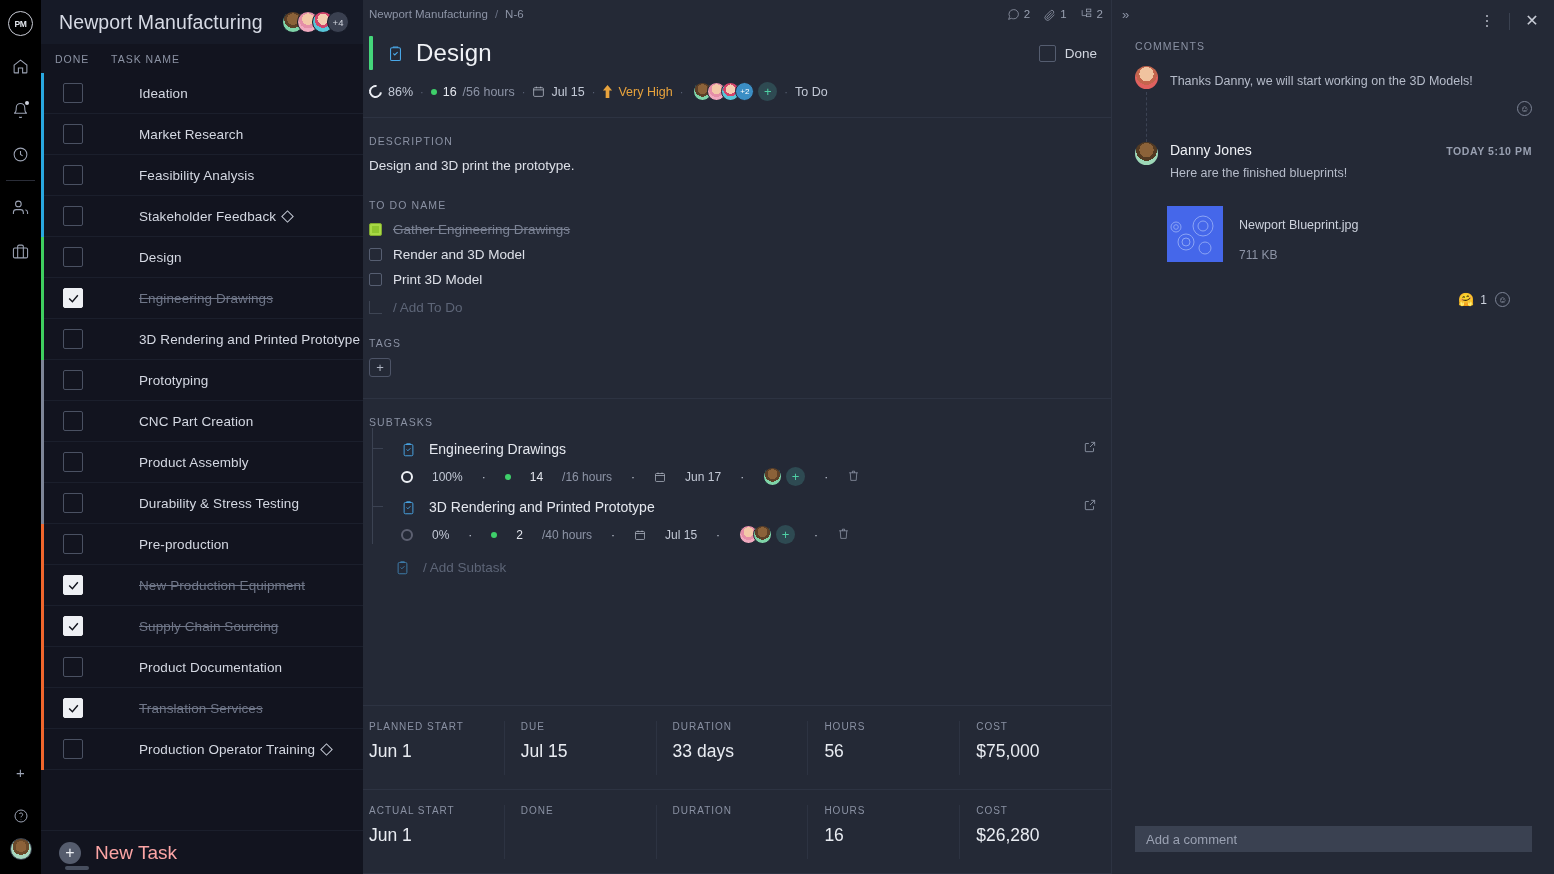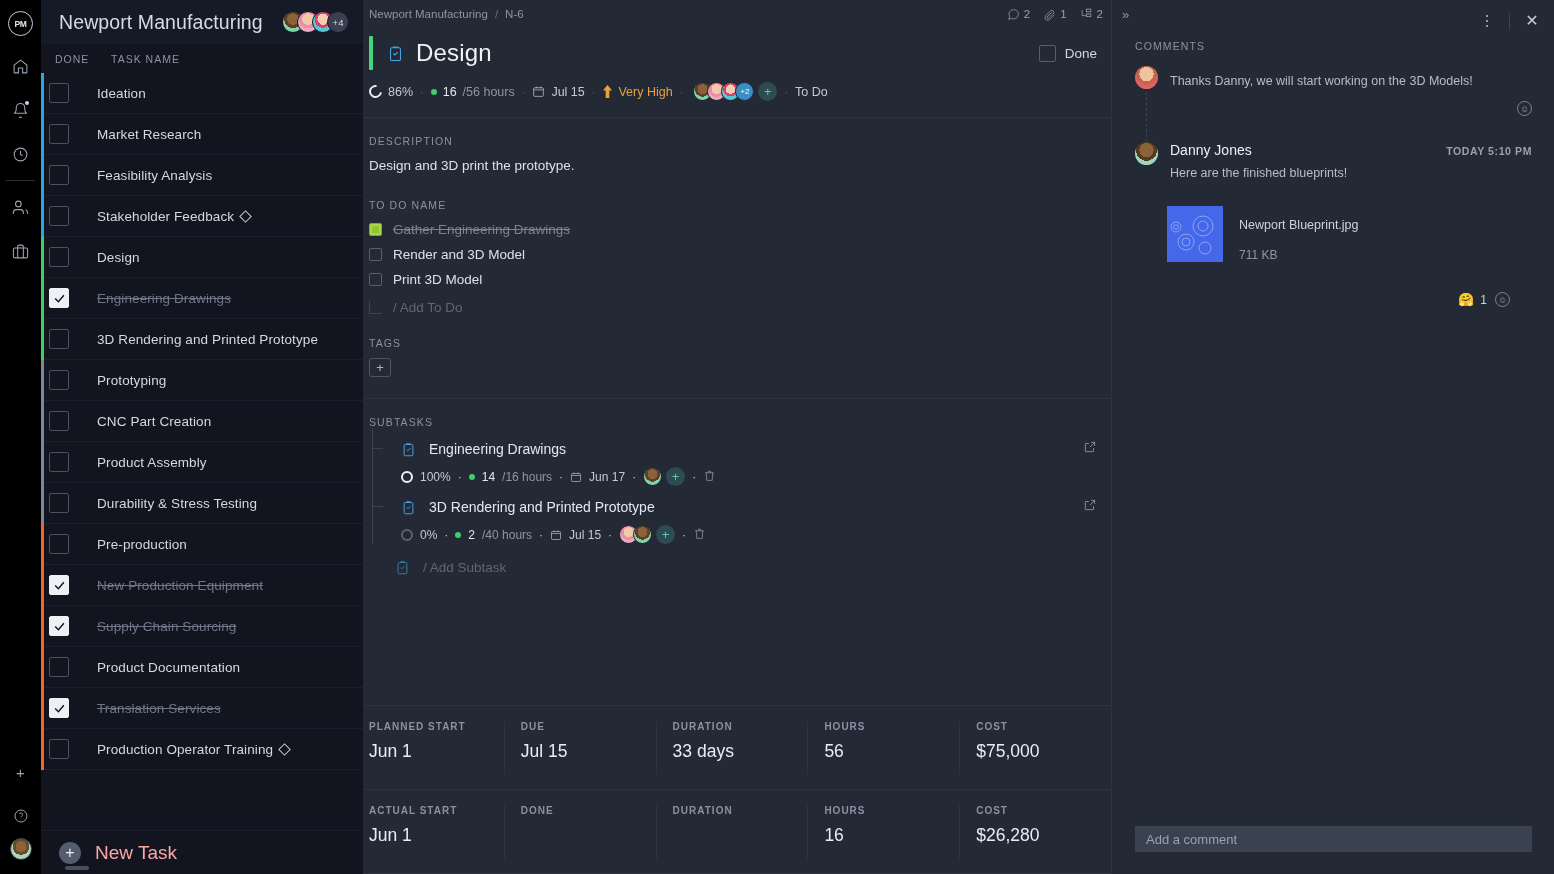--- a/index.html
+++ b/index.html
@@ -70,21 +70,21 @@
   }
   .sb-colhead {
     display: flex; align-items: center; height: 29px; flex-shrink: 0;
     font-size: 10.5px; letter-spacing: 1px; color: #8c93a4; padding-left: 14px;
   }
   .ch-done { width: 56px; }
   .task-list { flex: 1; overflow: hidden; position: relative; }
   .task-row {
     display: flex; align-items: center; height: 41px;
     border-bottom: 1px solid #1b1f2c; position: relative;
-    cursor: pointer;
+    padding-left: 14px; cursor: pointer; gap: 28px;
   }
   .accent { position: absolute; left: 0; top: 0; width: 3px; height: 41px; }
   .tr-check { width: 56px; display: flex; align-items: center; padding-left: 8px; }
   .cbox {
     width: 20px; height: 20px; border: 1px solid #4a5162; border-radius: 2px;
     background: transparent;
   }
   .cbox.on {
     background: #eef0f4; border-color: #eef0f4;
     display: flex; align-items: center; justify-content: center;
@@ -179,32 +179,32 @@
 
   .subtasks-wrap { padding-left: 6px; }
   .st-item { position: relative; padding-left: 32px; margin-top: 12px; }
   .st-branch { position: absolute; left: 3px; top: 8px; width: 11px; height: 1px; background: #3b4252; }
   .st-vline { position: absolute; left: 3px; top: -12px; bottom: 0; width: 1px; background: #3b4252; }
   .st-head { display: flex; align-items: center; gap: 13px; }
   .st-head svg { stroke: #4aa8e8; fill: none; stroke-width: 1.5; }
   .st-name { font-size: 14px; color: #e4e7ee; }
   .st-open { margin-left: auto; margin-right: 14px; cursor: pointer; }
   .st-open svg { stroke: #98a0b1; fill: none; stroke-width: 1.4; }
-  .st-meta { display: flex; align-items: center; gap: 7px; font-size: 12px; color: #c3c9d6; margin-top: 9px; padding-left: 0; }
+  .st-meta { display: flex; align-items: center; gap: 19px; font-size: 12px; color: #c3c9d6; margin-top: 9px; padding-left: 0; }
   .ring-full { width: 12px; height: 12px; border-radius: 50%; border: 2px solid #eef0f5; }
   .ring-empty { width: 12px; height: 12px; border-radius: 50%; border: 2px solid #5d6071; }
   .trash svg { stroke: #98a0b1; fill: none; stroke-width: 1.3; }
   .add-subtask { display: flex; align-items: center; gap: 13px; padding: 16px 0 0 32px; font-size: 13.5px; color: #5d6577; position: relative; }
   .add-subtask svg { stroke: #3f7fae; fill: none; stroke-width: 1.5; }
 
   .stats { border-top: 1px solid #2d3342; }
   .stat-row { display: flex; height: 84px; align-items: center; border-bottom: 1px solid #2d3342; }
   .stat-cell { flex: 1; padding-left: 6px; position: relative; height: 54px; }
   .stat-cell + .stat-cell { border-left: 1px solid #2d3342; padding-left: 16px; }
-  .stat-k { font-size: 10px; letter-spacing: 1px; color: #8a91a3; font-weight: bold; }
+  .stat-k { font-size: 10px; letter-spacing: 1px; color: #8a91a3; }
   .stat-v { font-size: 17.5px; color: #e9ecf2; margin-top: 9px; font-weight: 400; }
 
   
   .comments {
     flex: 1; height: 874px; background: #242936; display: flex; flex-direction: column;
     border-left: 1px solid #2d3342; position: relative;
   }
   .cm-top { height: 28px; display: flex; align-items: center; padding-left: 10px; }
   .chev { color: #8d94a6; font-size: 13px; cursor: pointer; letter-spacing: -2px; }
   .cm-label { font-size: 10.5px; letter-spacing: 1.1px; color: #8a91a3; padding: 12px 0 0 23px; }

